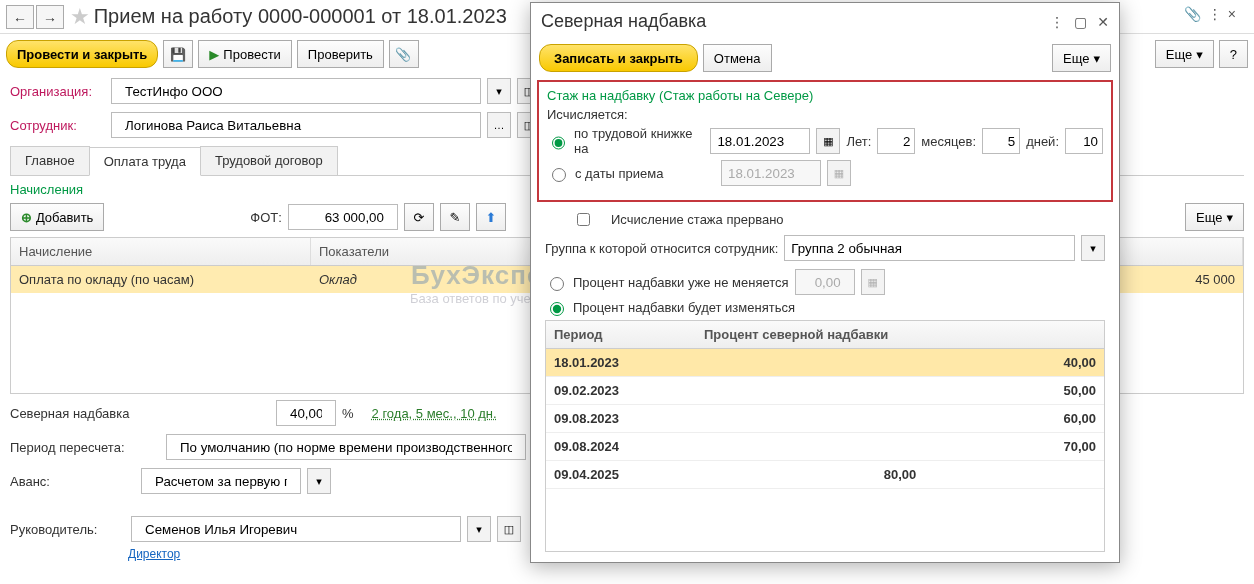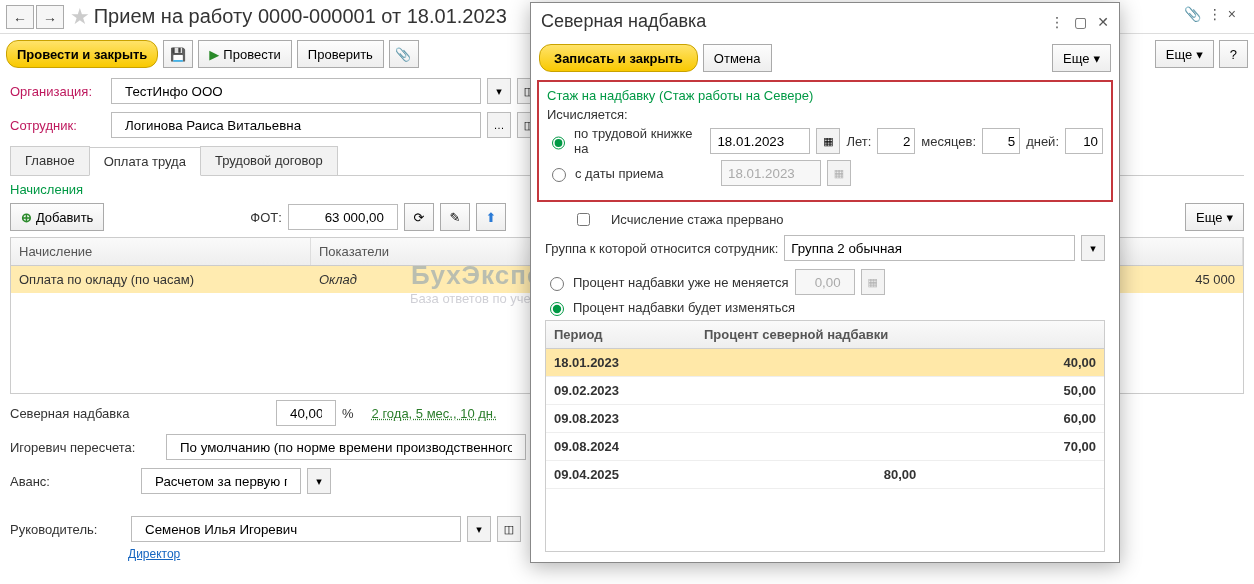--- a/index.html
+++ b/index.html
@@ -142,21 +142,21 @@
 </div>
 
 <div class="line">
   <span style="width:260px">Северная надбавка</span>
   <input class="input" style="width: 60px; text-align: right;" value="40,00">
   <span>%</span>
   <span class="link" style="margin-left:12px">2 года, 5 мес., 10 дн.</span>
 </div>
 
 <div class="line">
-  <span style="width:150px">Игоревич пересчета:</span>
+  <span style="width:150px">Период пересчета:</span>
   <input class="input" style="width: 360px;" value="По умолчанию (по норме времени производственного календа">
 </div>
 <div class="line">
   <span style="width:125px">Аванс:</span>
   <input class="input" style="width: 160px;" value="Расчетом за первую пол">
   <button class="pick-btn">▾</button>
 </div>
 
 <div class="line" style="margin-top:14px">
   <span style="width:115px">Руководитель:</span>

